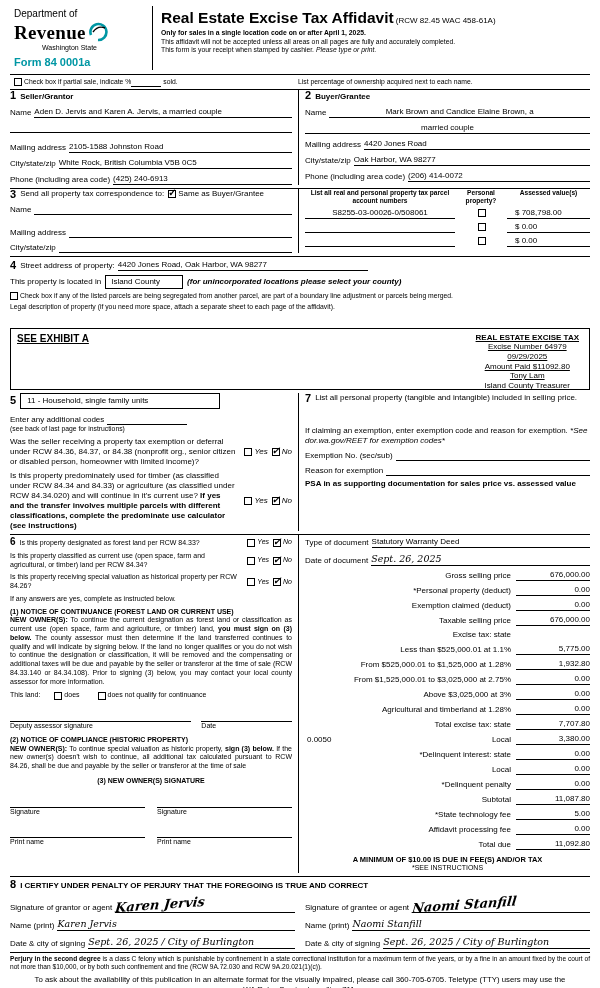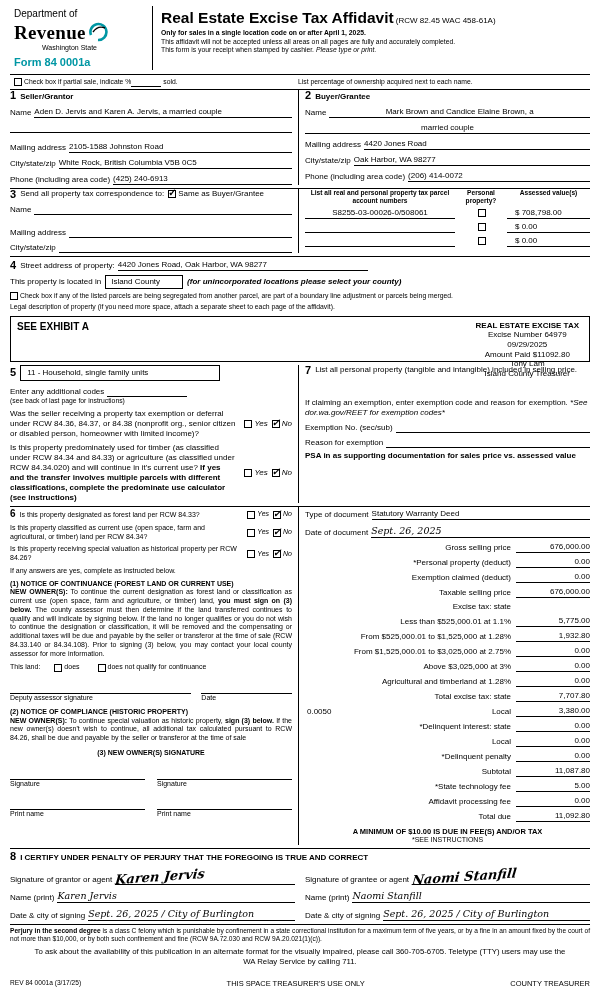--- a/index.html
+++ b/index.html
@@ -38,21 +38,21 @@
   .partial-bar { border-top:1px solid #000; border-bottom:1px solid #000; display:flex; align-items:center; padding:2px 0; margin-top:4px; }
   .partial-left { width:288px; display:flex; align-items:center; }
   
   .pt-head { display:flex; font-weight:bold; font-size:6.6px; text-align:center; }
   .pt-c1 { width:150px; } .pt-c2 { width:52px; } .pt-c3 { flex:1; }
   .pt-row { display:flex; align-items:flex-end; margin-top:3px; }
   .pt-row .pnum { width:150px; text-align:center; border-bottom:1px solid #000; min-height:10px; }
   .pt-row .pcb { width:52px; text-align:center; }
   .pt-row .pval { flex:1; border-bottom:1px solid #000; min-height:10px; padding-left:8px; }
   
-  .legal-box { border:1px solid #000; margin-top:4px; display:flex; padding:4px 6px; height:46px; }
+  .legal-box { border:1px solid #000; margin-top:16px; display:flex; padding:4px 6px; height:62px;text-decoration:underline; }
   .stamp { text-align:center; font-size:8px; line-height:1.2; padding-right:4px; }
   
   .code-box { border:1px solid #000; display:inline-block; padding:2px 6px; min-width:200px; }
   .county-box { border:1px solid #000; display:inline-block; padding:1px 22px 1px 5px; margin:0 4px; }
   
   .qrow { display:flex; margin-top:4px; }
   .qtext { flex:1; padding-right:4px; }
   .yn { flex:none; white-space:nowrap; align-self:center; display:flex; align-items:center;font-style:italic; }
   
   .trow { display:flex; align-items:center; margin-top:4px; }

